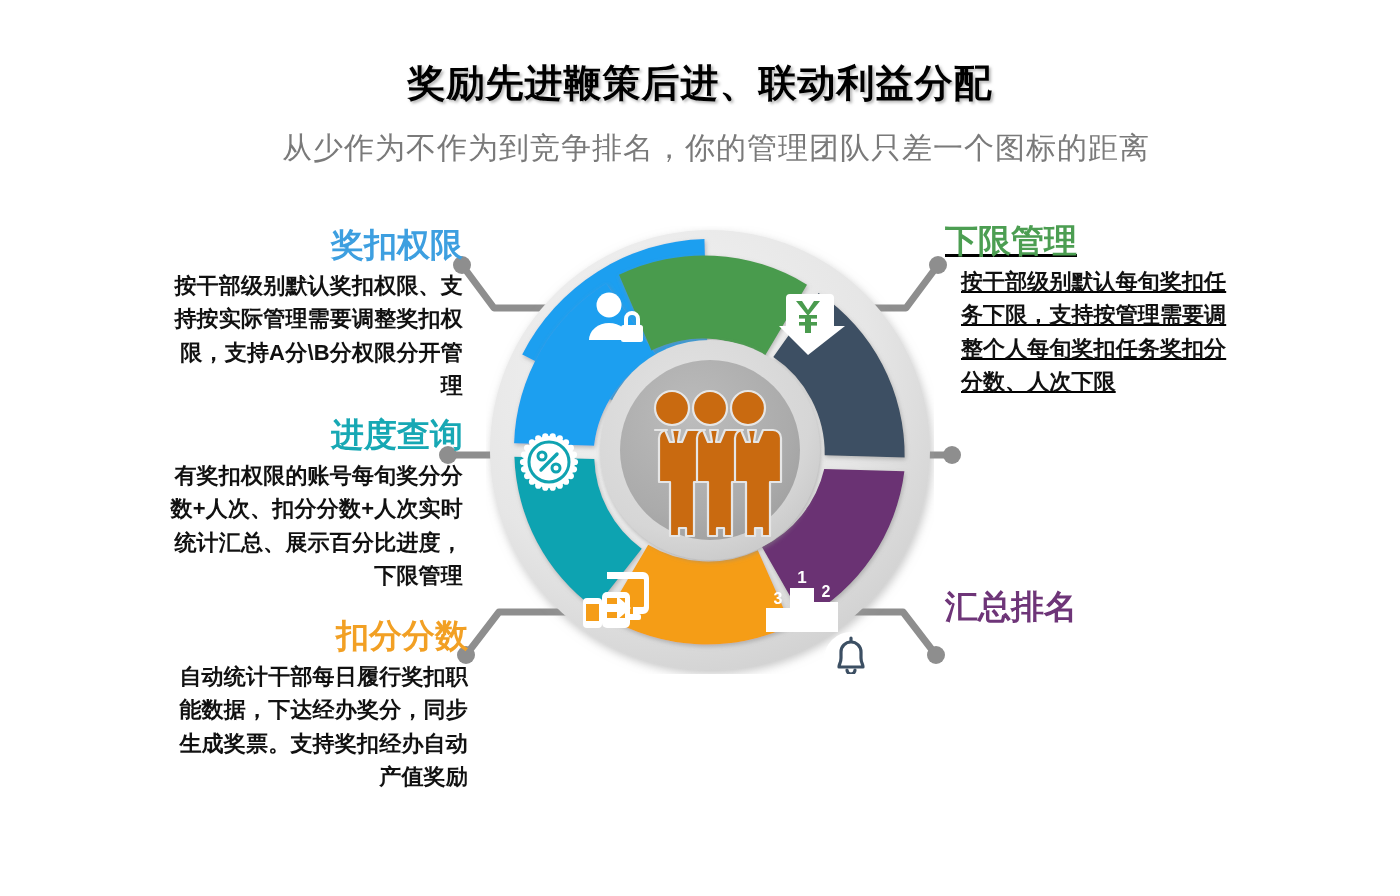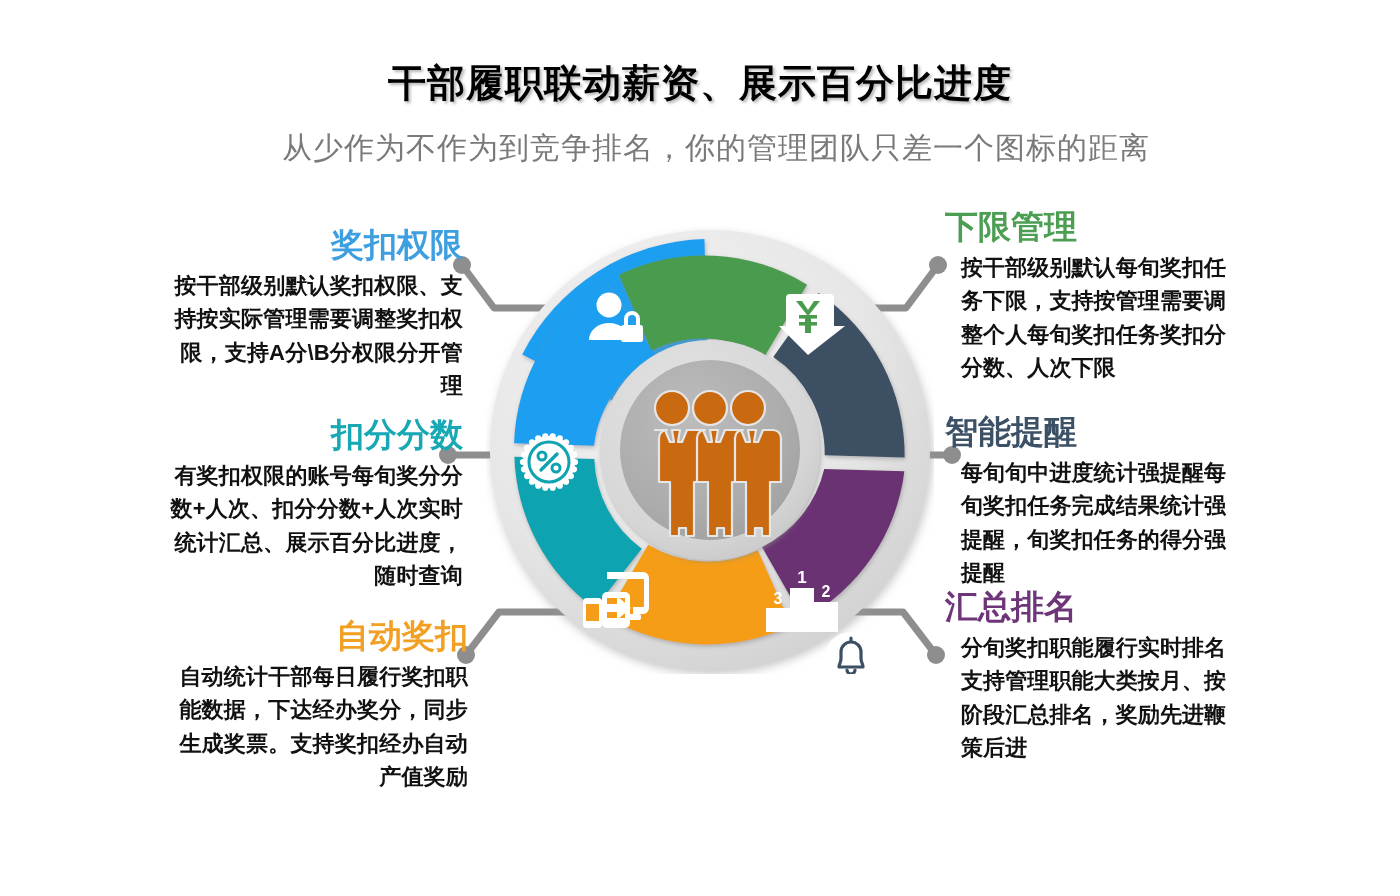--- a/index.html
+++ b/index.html
@@ -36,21 +36,21 @@
   .callout .c-body {
     font-size: 22px; font-weight: bold; color: #111111;
     line-height: 1.52; letter-spacing: 0.2px;
   }
   .callout.left { text-align: right; left: 163px; }
   .callout.right { text-align: left; left: 945px; }
 
   #co-jk   { top: 226px; }
   #co-jd   { top: 416px; }
   #co-zd   { top: 617px; width: 310px; left: 158px; }
-  #co-xx   { top: 208px; }
+  #co-xx   { top: 222px; text-decoration: underline; }
   #co-zn   { top: 413px; }
   #co-hz   { top: 588px; }
 
   #co-xx .c-body, #co-zn .c-body, #co-hz .c-body { letter-spacing: 0.1px; margin-left: 16px; }
 
   
   #connectors {
     position: absolute; left: 0; top: 0;
     width: 1400px; height: 896px;
     pointer-events: none;
@@ -61,21 +61,21 @@
     position: absolute; left: 486px; top: 226px;
     width: 448px; height: 448px;
   }
   #wheel svg { display: block; }
 </style>
 </head>
 <body>
 
 <div id="stage">
 
-  <div class="main-title">干部履职联动薪资、展示百分比进度</div>
+  <div class="main-title">奖励先进鞭策后进、联动利益分配</div>
   <div class="sub-title">从少作为不作为到竞争排名，你的管理团队只差一个图标的距离</div>
 
   <svg id="connectors" viewBox="0 0 1400 896">
     <g fill="none" stroke="#8E8E8E" stroke-width="7" stroke-linecap="round" stroke-linejoin="round">
 
       <path d="M462,265 L494,308 L570,308"></path>
 
       <path d="M448,455 L540,455"></path>
 
       <path d="M466,655 L499,612 L572,612"></path>
@@ -271,37 +271,32 @@
       </g>
     </svg>
   </div>
 
   <div class="callout left" id="co-jk">
     <div class="c-title" style="color: rgb(61, 159, 224);">奖扣权限</div>
     <div class="c-body">按干部级别默认奖扣权限、支持按实际管理需要调整奖扣权限，支持A分\B分权限分开管理</div>
   </div>
 
   <div class="callout left" id="co-jd">
-    <div class="c-title" style="color: rgb(23, 168, 180);">扣分分数</div>
-    <div class="c-body">有奖扣权限的账号每旬奖分分数+人次、扣分分数+人次实时统计汇总、展示百分比进度，随时查询</div>
+    <div class="c-title" style="color: rgb(23, 168, 180);">进度查询</div>
+    <div class="c-body">有奖扣权限的账号每旬奖分分数+人次、扣分分数+人次实时统计汇总、展示百分比进度，下限管理</div>
   </div>
 
   <div class="callout left" id="co-zd">
-    <div class="c-title" style="color: rgb(242, 160, 36);">自动奖扣</div>
+    <div class="c-title" style="color: rgb(242, 160, 36);">扣分分数</div>
     <div class="c-body">自动统计干部每日履行奖扣职能数据，下达经办奖分，同步生成奖票。支持奖扣经办自动产值奖励</div>
   </div>
 
   <div class="callout right" id="co-xx">
     <div class="c-title" style="color: rgb(76, 158, 82);">下限管理</div>
     <div class="c-body">按干部级别默认每旬奖扣任务下限，支持按管理需要调整个人每旬奖扣任务奖扣分分数、人次下限</div>
   </div>
 
-  <div class="callout right" id="co-zn">
-    <div class="c-title" style="color: rgb(60, 81, 102);">智能提醒</div>
-    <div class="c-body">每旬旬中进度统计强提醒每旬奖扣任务完成结果统计强提醒，旬奖扣任务的得分强提醒</div>
-  </div>
 
   <div class="callout right" id="co-hz">
     <div class="c-title" style="color: rgb(110, 53, 120);">汇总排名</div>
-    <div class="c-body">分旬奖扣职能履行实时排名支持管理职能大类按月、按阶段汇总排名，奖励先进鞭策后进</div>
   </div>
 
 </div>
 
 </body></html>

